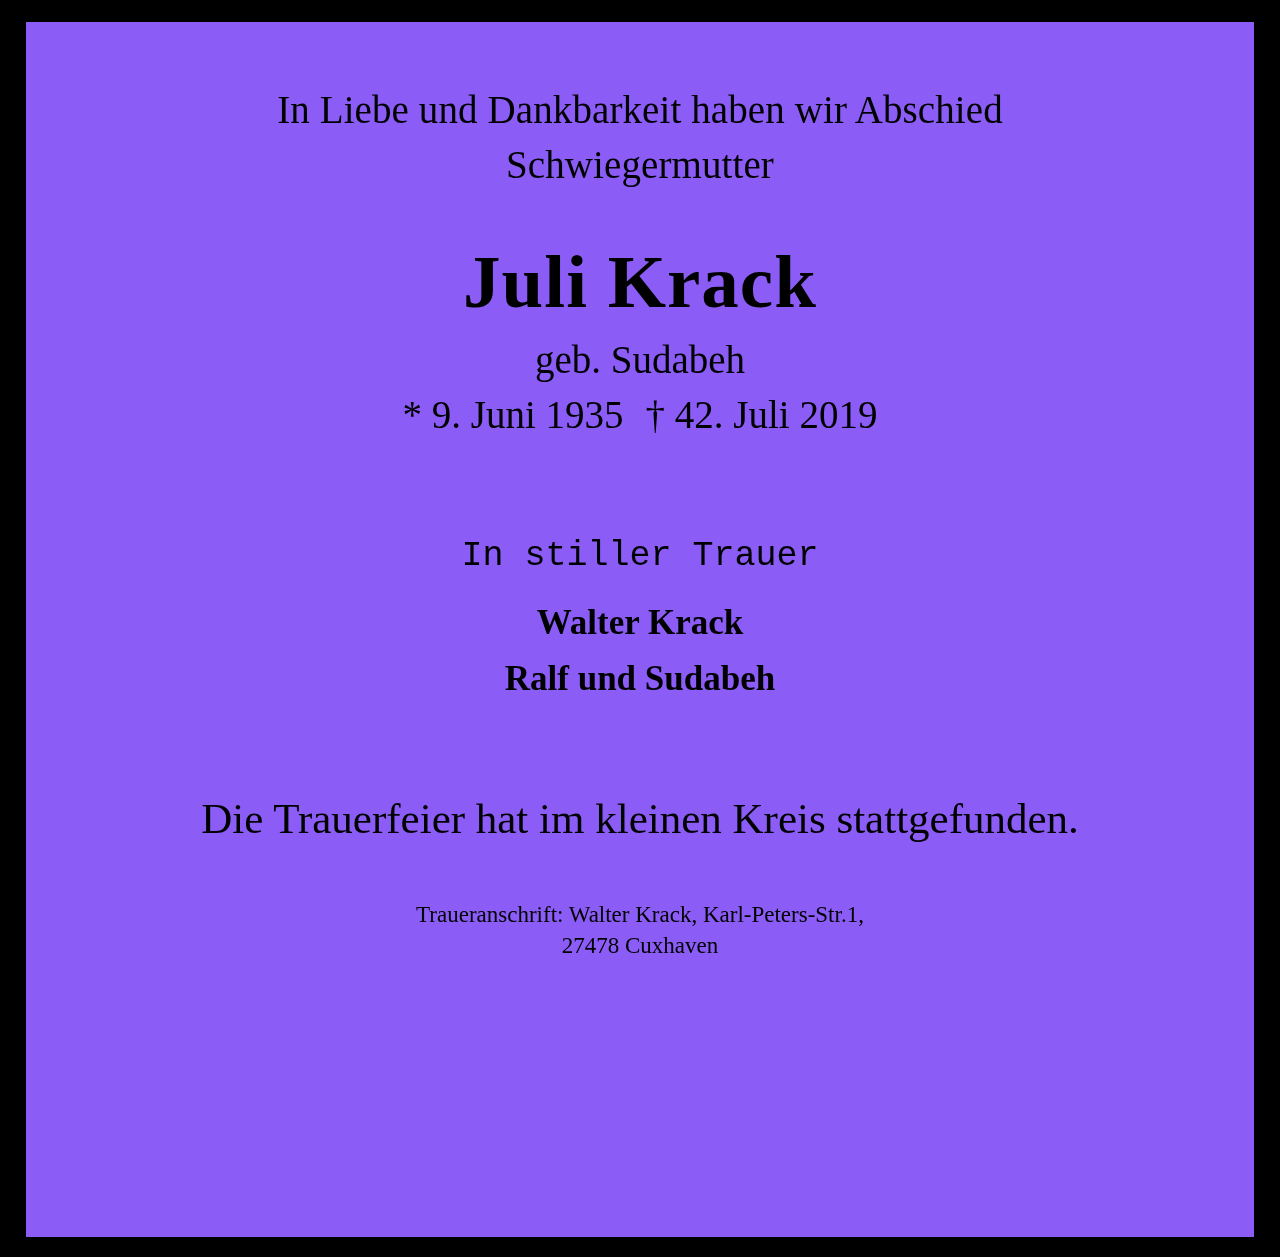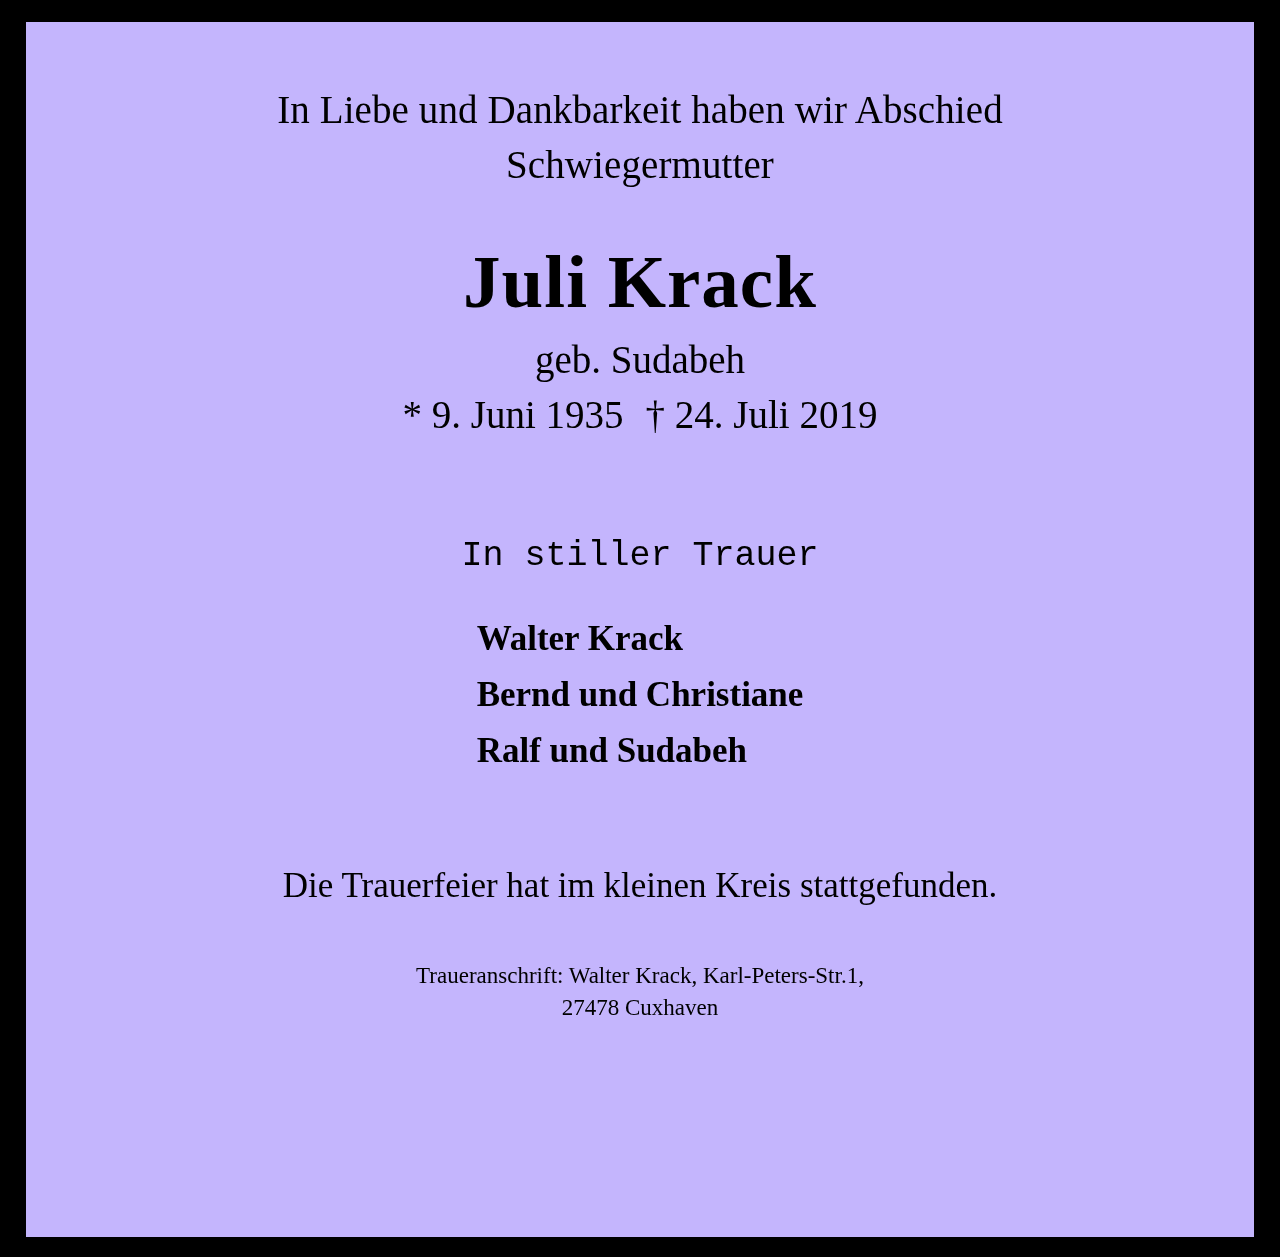--- a/index.html
+++ b/index.html
@@ -19,21 +19,21 @@
     top: 0;
     width: 1280px;
     height: 1257px;
     background: #000000;
     box-sizing: border-box;
     padding: 22px 26px 20px 26px;
   }
   .notice-card {
     width: 100%;
     height: 100%;
-    background: #c4b5fd;
+    background: #8b5cf6;
     box-sizing: border-box;
     padding: 60px 70px 40px 70px;
     text-align: center;
   }
   .intro {
     font-size: 39px;
     line-height: 1.42;
     letter-spacing: 0.1px;
   }
   .intro div {
@@ -60,32 +60,32 @@
     display: inline-block;
     width: 22px;
   }
   .mourning-label {
     font-size: 35px;
     margin-top: 96px;
     line-height: 1.2;
     font-family: Liberation Mono, monospace;
   }
   .mourners {
-    margin-top: 34px;
+    margin-top: 18px;
     font-size: 35px;
     font-weight: bold;
     line-height: 1.6;
     display: inline-block;
-    text-align: left;
+    text-align: center;
   }
   .mourners div {
     white-space: nowrap;
   }
   .ceremony {
-    font-size: 35px;
+    font-size: 43px;
     margin-top: 84px;
     line-height: 1.3;
   }
   .address {
     font-size: 23px;
     margin-top: 52px;
     line-height: 1.38;
   }
   .address div {
     white-space: nowrap;
@@ -100,28 +100,27 @@
     <div class="intro">
       <div>In Liebe und Dankbarkeit haben wir Abschied</div>
       <div>Schwiegermutter</div>
     </div>
 
     <div class="name">Juli Krack</div>
 
     <div class="maiden">geb. Sudabeh</div>
 
     <div class="dates">
-      <span>* 9. Juni 1935</span><span class="sep"></span><span>† 24. Juli 2019</span>
+      <span>* 9. Juni 1935</span><span class="sep"></span><span>† 42. Juli 2019</span>
     </div>
 
     <div class="mourning-label">In stiller Trauer</div>
 
     <div class="mourners">
       <div>Walter Krack</div>
-      <div>Bernd und Christiane</div>
       <div>Ralf und Sudabeh</div>
     </div>
 
     <div class="ceremony">Die Trauerfeier hat im kleinen Kreis stattgefunden.</div>
 
     <div class="address">
       <div>Traueranschrift: Walter Krack, Karl-Peters-Str.1,</div>
       <div>27478 Cuxhaven</div>
     </div>
 

